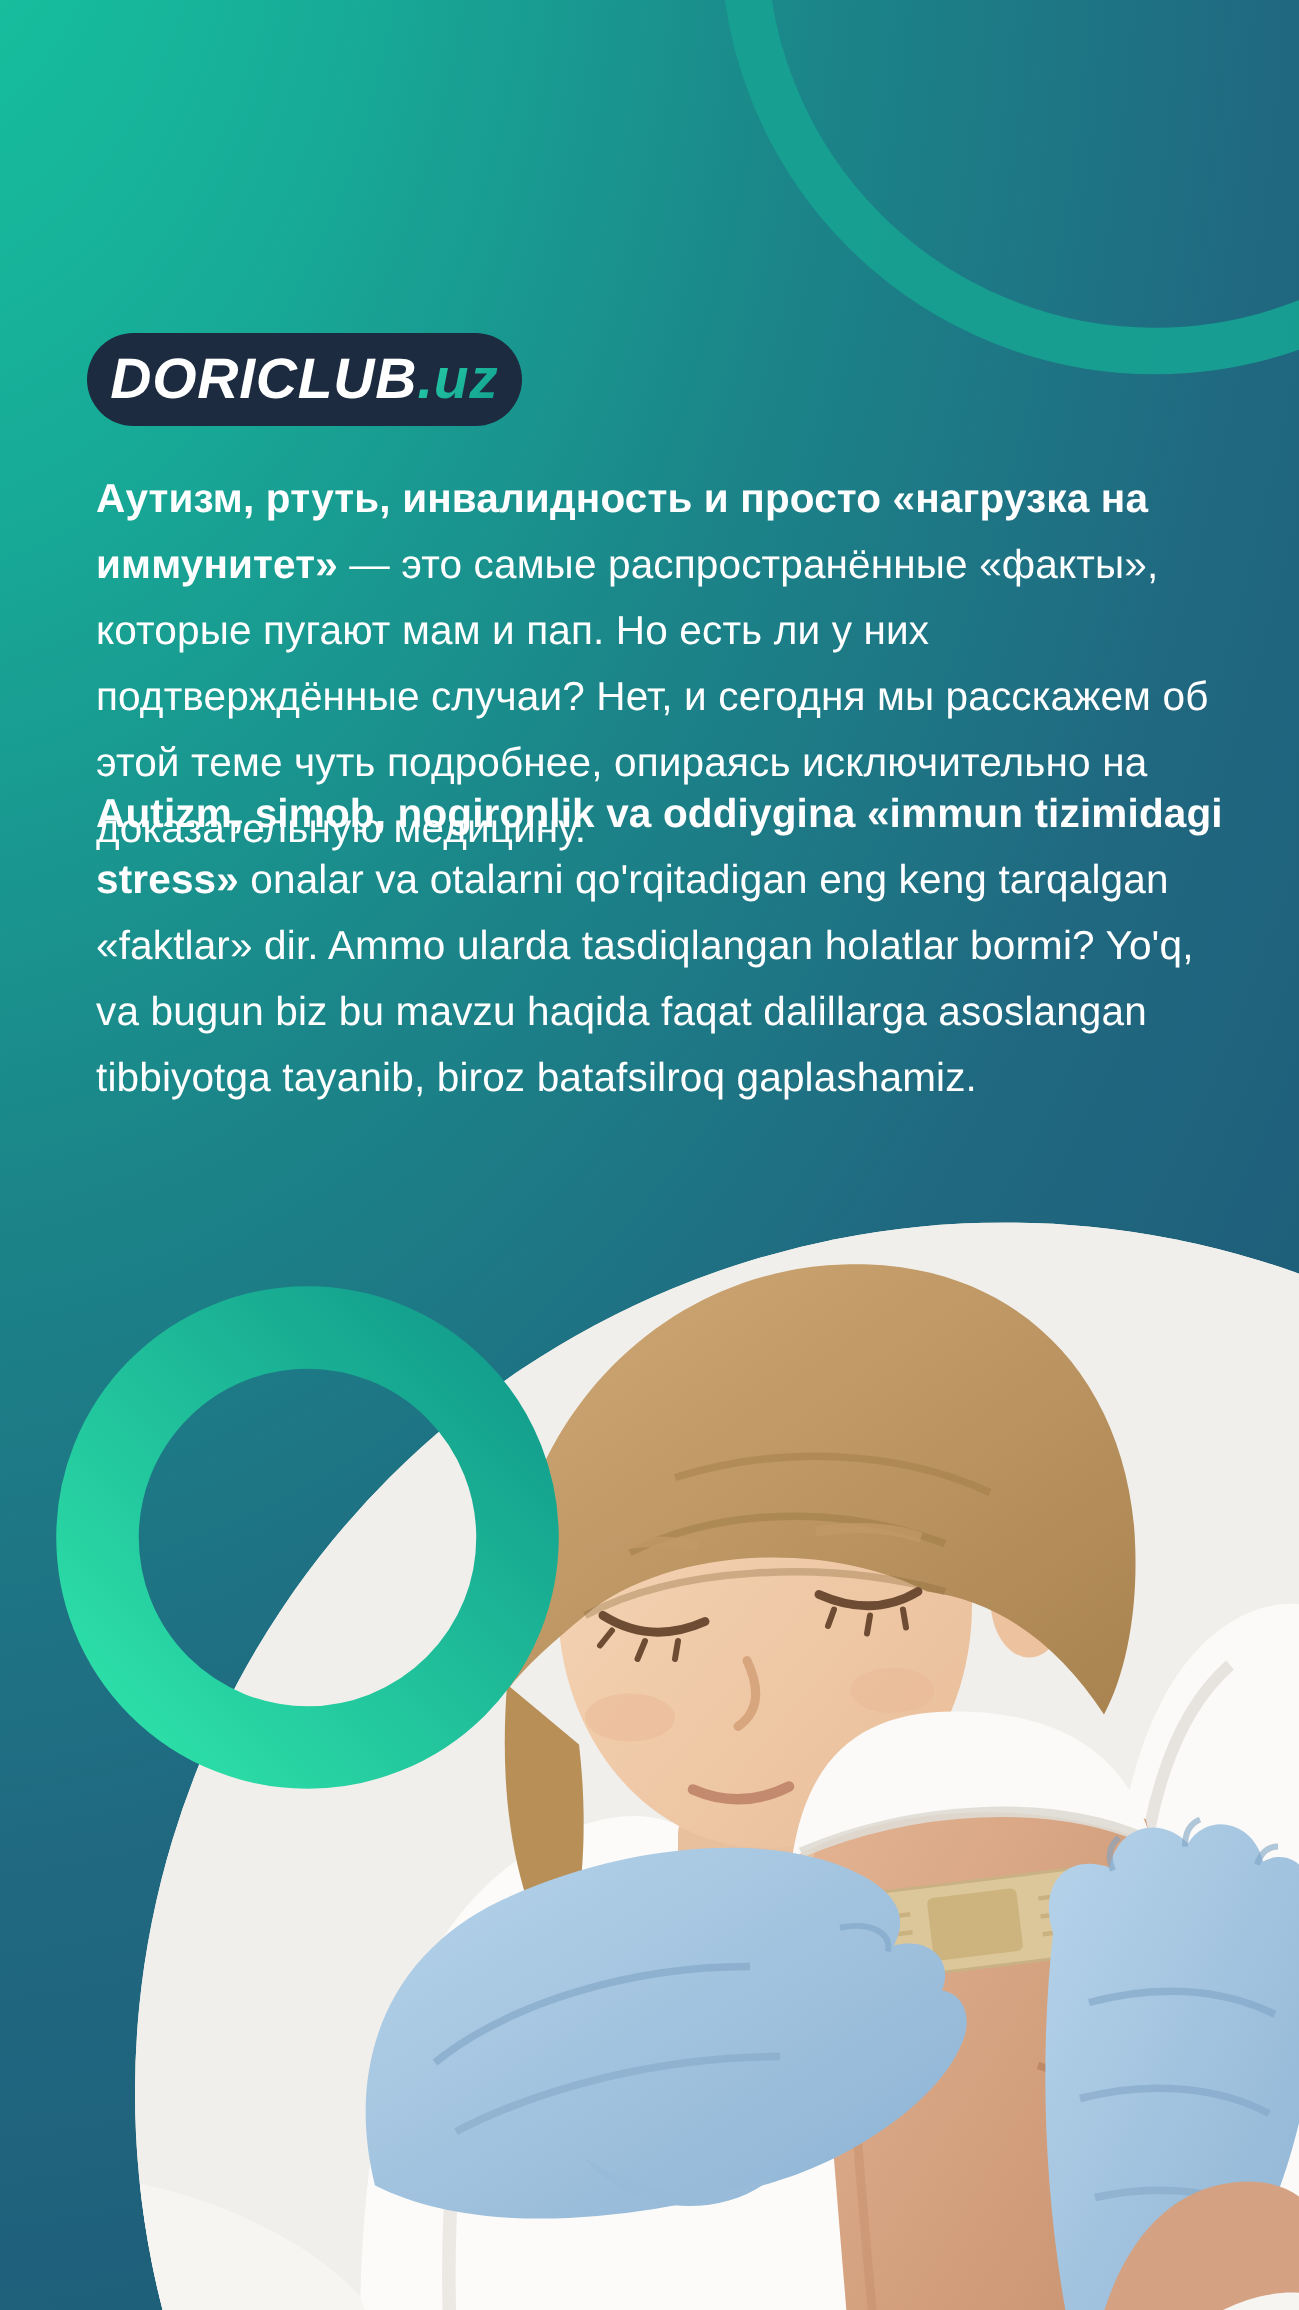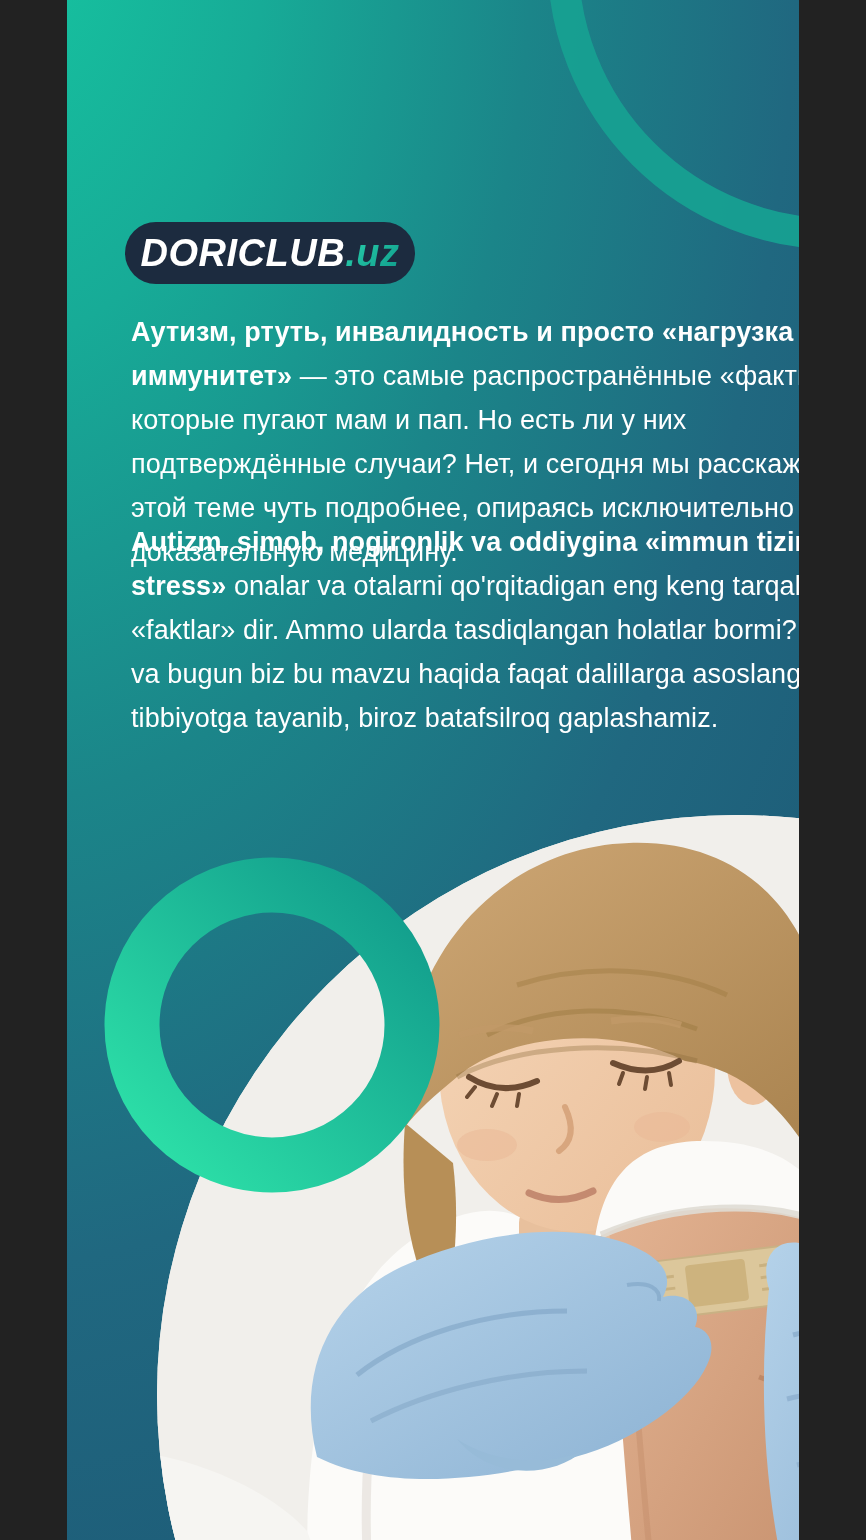--- a/index.html
+++ b/index.html
@@ -1,24 +1,23 @@
 <!DOCTYPE html>
 <html><head>
 <meta charset="utf-8">
 <style>
   html,body{margin:0;padding:0;background:#222;}
   .canvas{
     position:relative;
-    width:702px;height:1540px;
+    width:866px;height:1540px;
     margin:0 auto;
     overflow:hidden;
     background:radial-gradient(150% 125% at -8% -8%,
       #16c7a1 0%, #17ab97 24%, #1b8589 48%, #206880 72%, #1d5875 100%);
     font-family:"Liberation Sans","DejaVu Sans",sans-serif;
-    padding-left:30px;
   }
   .arc-top{position:absolute;left:0;top:0;}
   .logo-pill{
     position:absolute;left:58px;top:222px;
     width:290px;height:62px;
     background:#1c2b3f;border-radius:40px;
     display:flex;align-items:center;justify-content:center;
     font-size:38px;font-weight:bold;font-style:italic;
     letter-spacing:.5px;white-space:nowrap;
   }

